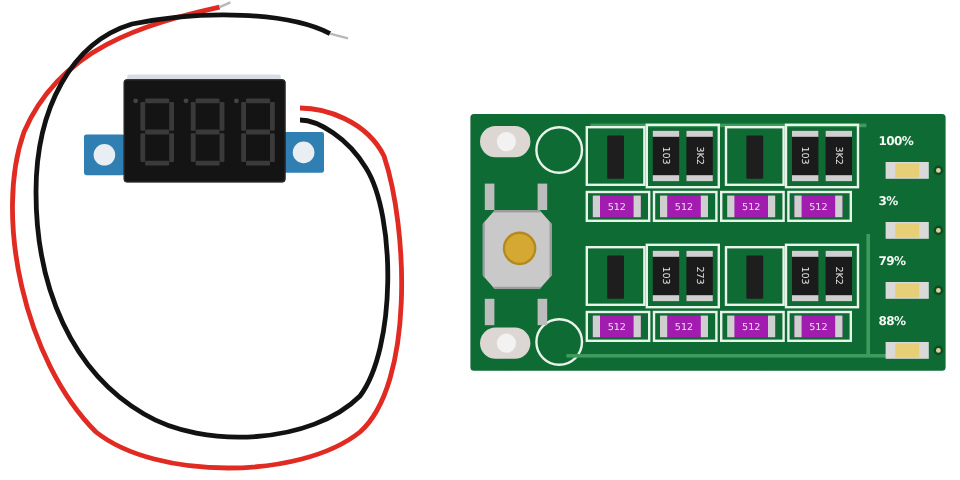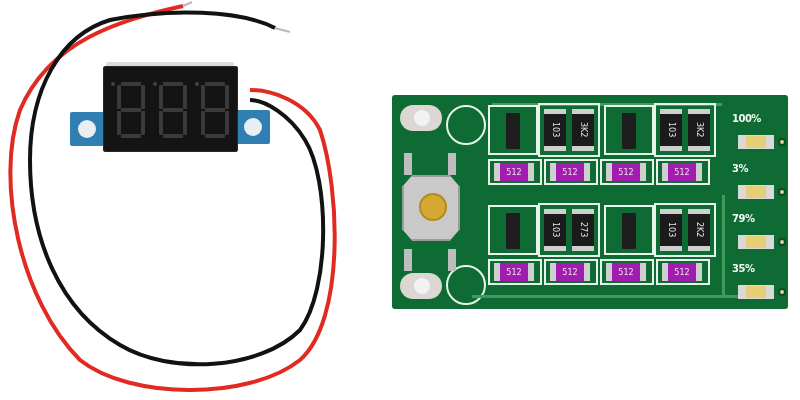--- a/index.html
+++ b/index.html
@@ -156,20 +156,20 @@
         <div class="led-body"></div>
         <div class="led-core"></div>
         <div class="led-via"></div>
       </div>
       <div class="led-label" style="top: 118px;">79%</div>
       <div class="led" style="top: 140px;">
         <div class="led-body"></div>
         <div class="led-core"></div>
         <div class="led-via"></div>
       </div>
-      <div class="led-label" style="top: 168px;">35%</div>
+      <div class="led-label" style="top: 168px;">88%</div>
       <div class="led" style="top: 190px;">
         <div class="led-body"></div>
         <div class="led-core"></div>
         <div class="led-via"></div>
       </div>
     </div>
 </div>
 
 </body></html>

